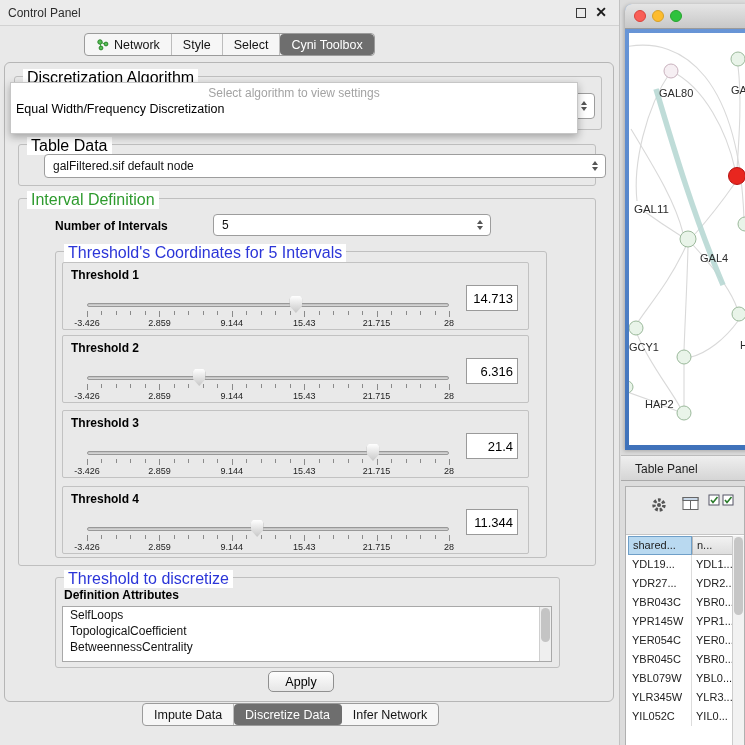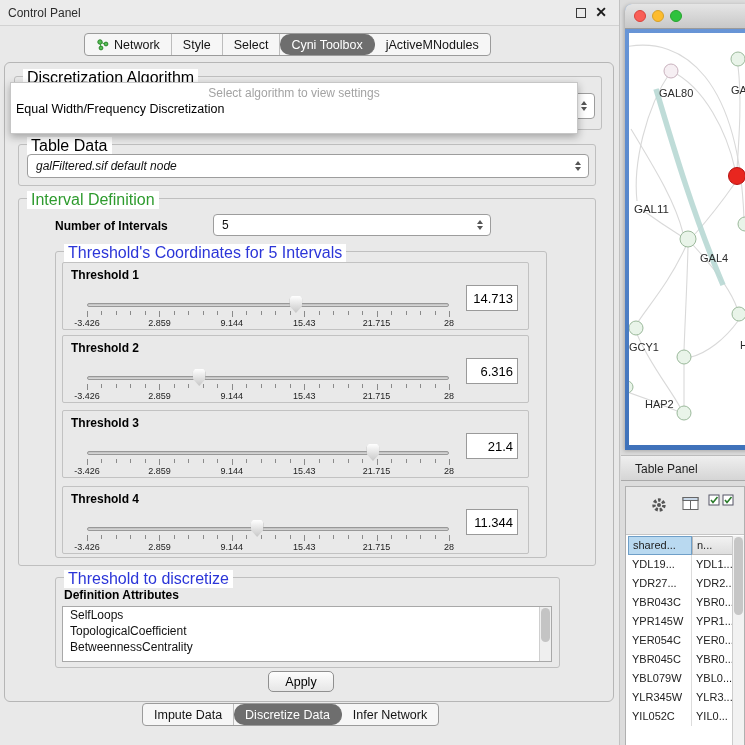--- a/index.html
+++ b/index.html
@@ -12,21 +12,21 @@
   .titlebar { position:absolute; left:0; top:0; width:100%; height:26px; background:#ebebeb; border-bottom:1px solid #d2d2d2; }
   .titlebar-text { position:absolute; left:8px; top:6px; font-size:12px; color:#2c2c2c; }
   .float-icon { position:absolute; right:33px; top:8px; width:10px; height:10px; border:1.6px solid #3a3a3a; background:transparent; }
   .close-icon { position:absolute; right:12px; top:4px; font-size:14px; font-weight:bold; color:#1a1a1a; cursor:default; }
 
   .tabstrip { position:absolute; display:flex; align-items:stretch; background:#f6f6f6; border:1px solid #9b9b9b; border-radius:4px; height:23px; overflow:hidden; }
   .tabstrip.top { left:84px; top:33px; }
   .tabstrip.bottom { left:142px; top:703px; }
   .tab { display:flex; align-items:center; gap:5px; padding:0 11px; font-size:12.5px; color:#141414; border-right:1px solid #bdbdbd; white-space:nowrap; }
   .tab:last-child { border-right:none; }
-  .tab.selected { background:#6e6e6e; color:#ffffff; border-radius:10px; border-right-color:#6e6e6e; }
+  .tab.selected { background:#6e6e6e; color:#ffffff; border-radius:4px; border-right-color:#6e6e6e; }
 
   .main-panel { position:absolute; left:4px; top:62px; width:610px; height:640px; background:#e9e9e9; border:1px solid #b6b6b6; border-radius:6px; }
 
   .group { position:absolute; border:1px solid #bfbfbf; border-radius:3px; }
   .group-title { position:absolute; top:-8px; left:8px; background:#ffffff; padding:0 4px; font-size:16px; color:#000; white-space:nowrap; }
   .group-title.green { color:#2e9b2e; }
   .group-title.blue { color:#2b35d8; }
 
   .combobox { position:absolute; background:#ffffff; border:1px solid #9d9d9d; border-radius:4px; }
   .combo-value { position:absolute; left:8px; top:50%; transform:translateY(-50%); font-size:12px; color:#111; white-space:nowrap; }
@@ -124,23 +124,20 @@
       </div>
       <div class="tab">
         <span>Style</span>
       </div>
       <div class="tab">
         <span>Select</span>
       </div>
       <div class="tab selected">
         <span>Cyni Toolbox</span>
       </div>
-      <div class="tab">
-        <span>jActiveMNodules</span>
-      </div>
     </div>
 
     <div class="main-panel"></div>
 
     <div class="group" style="left:14px; top:76px; width:588px; height:54px;">
       <span class="group-title">Discretization Algorithm</span>
       <div class="combobox" style="left:8px; top:16px; width:572px; height:26px;">
         <span class="stepper">
             <span class="tri-up"></span>
             <span class="tri-down"></span>
@@ -148,21 +145,21 @@
       </div>
     </div>
 
     <div class="popup">
       <div class="popup-placeholder">Select algorithm to view settings</div>
       <div class="popup-item">Equal Width/Frequency Discretization</div>
     </div>
 
     <div class="group" style="left:18px; top:144px; width:578px; height:42px;">
       <span class="group-title">Table Data</span>
-      <div class="combobox" style="left:8px; top:9px; width:562px; height:24px;font-style:italic;">
+      <div class="combobox" style="left:25px; top:9px; width:562px; height:24px;">
         <span class="combo-value">galFiltered.sif default node</span>
         <span class="stepper">
             <span class="tri-up"></span>
             <span class="tri-down"></span>
           </span>
       </div>
     </div>
 
     <div class="group" style="left:18px; top:198px; width:578px; height:368px;">
       <span class="group-title green">Interval Definition</span>

